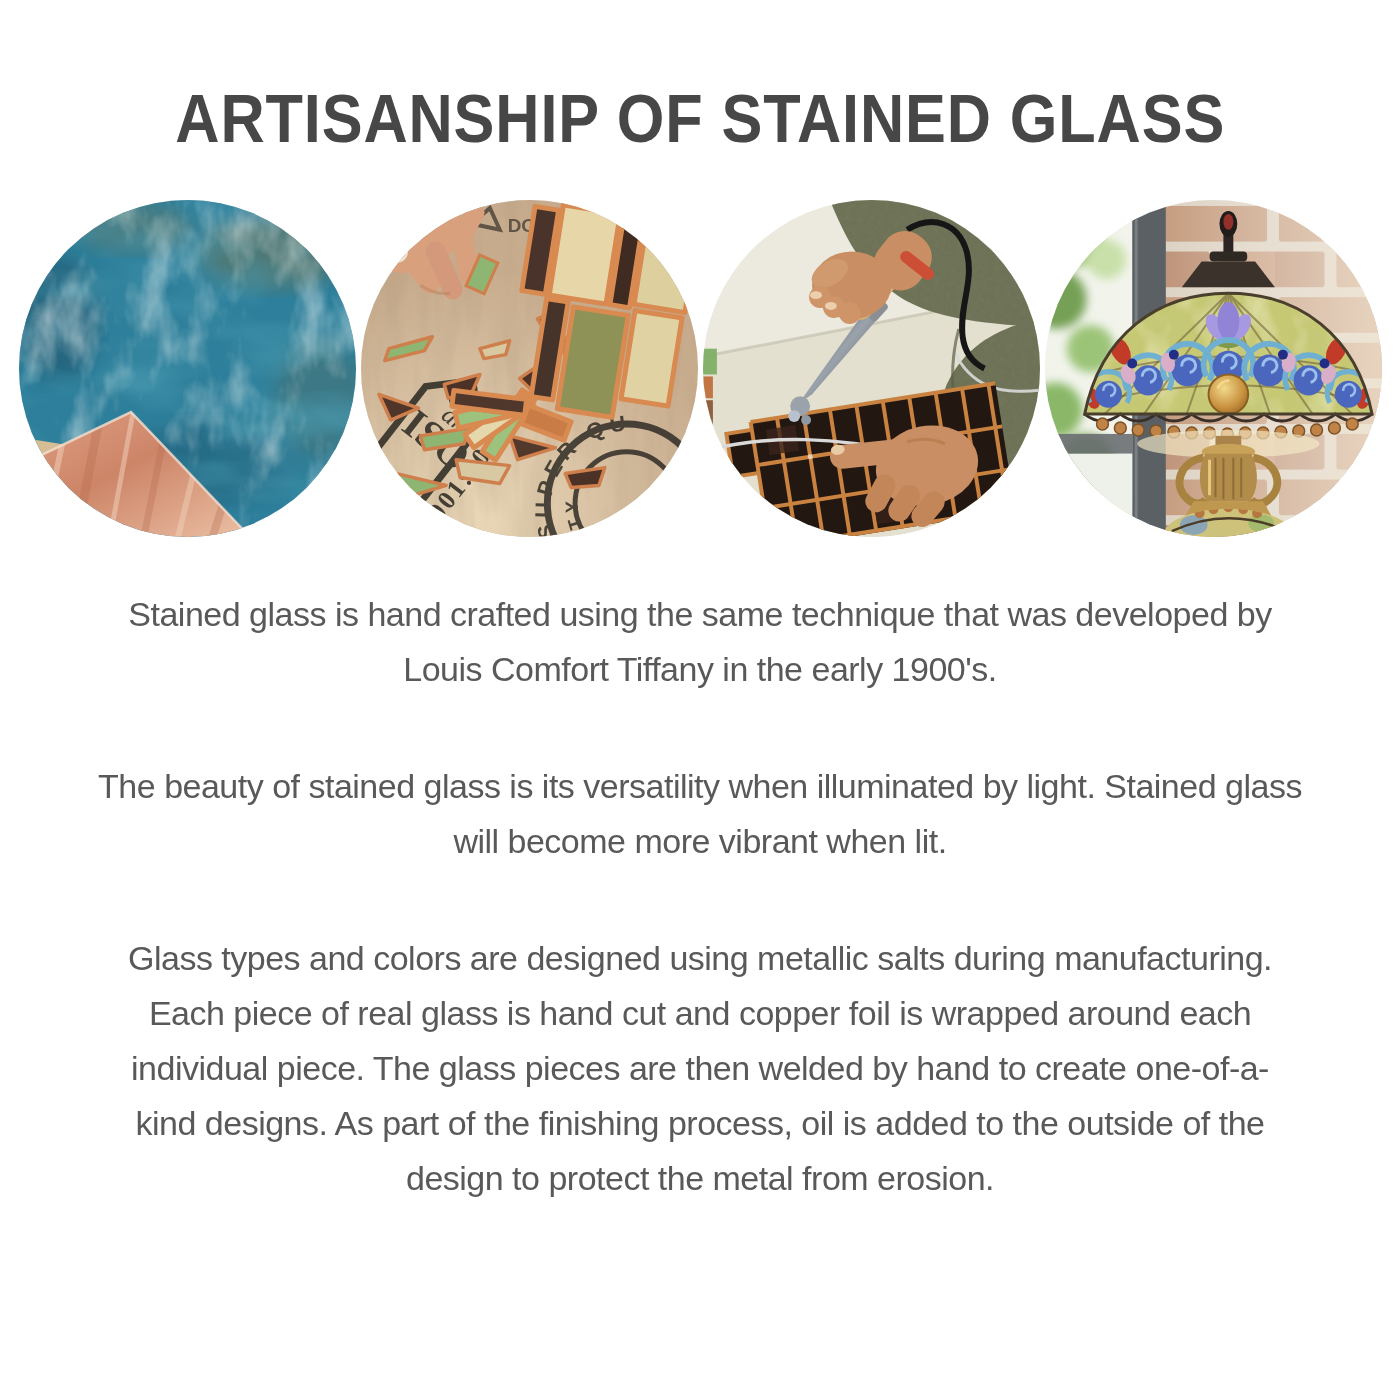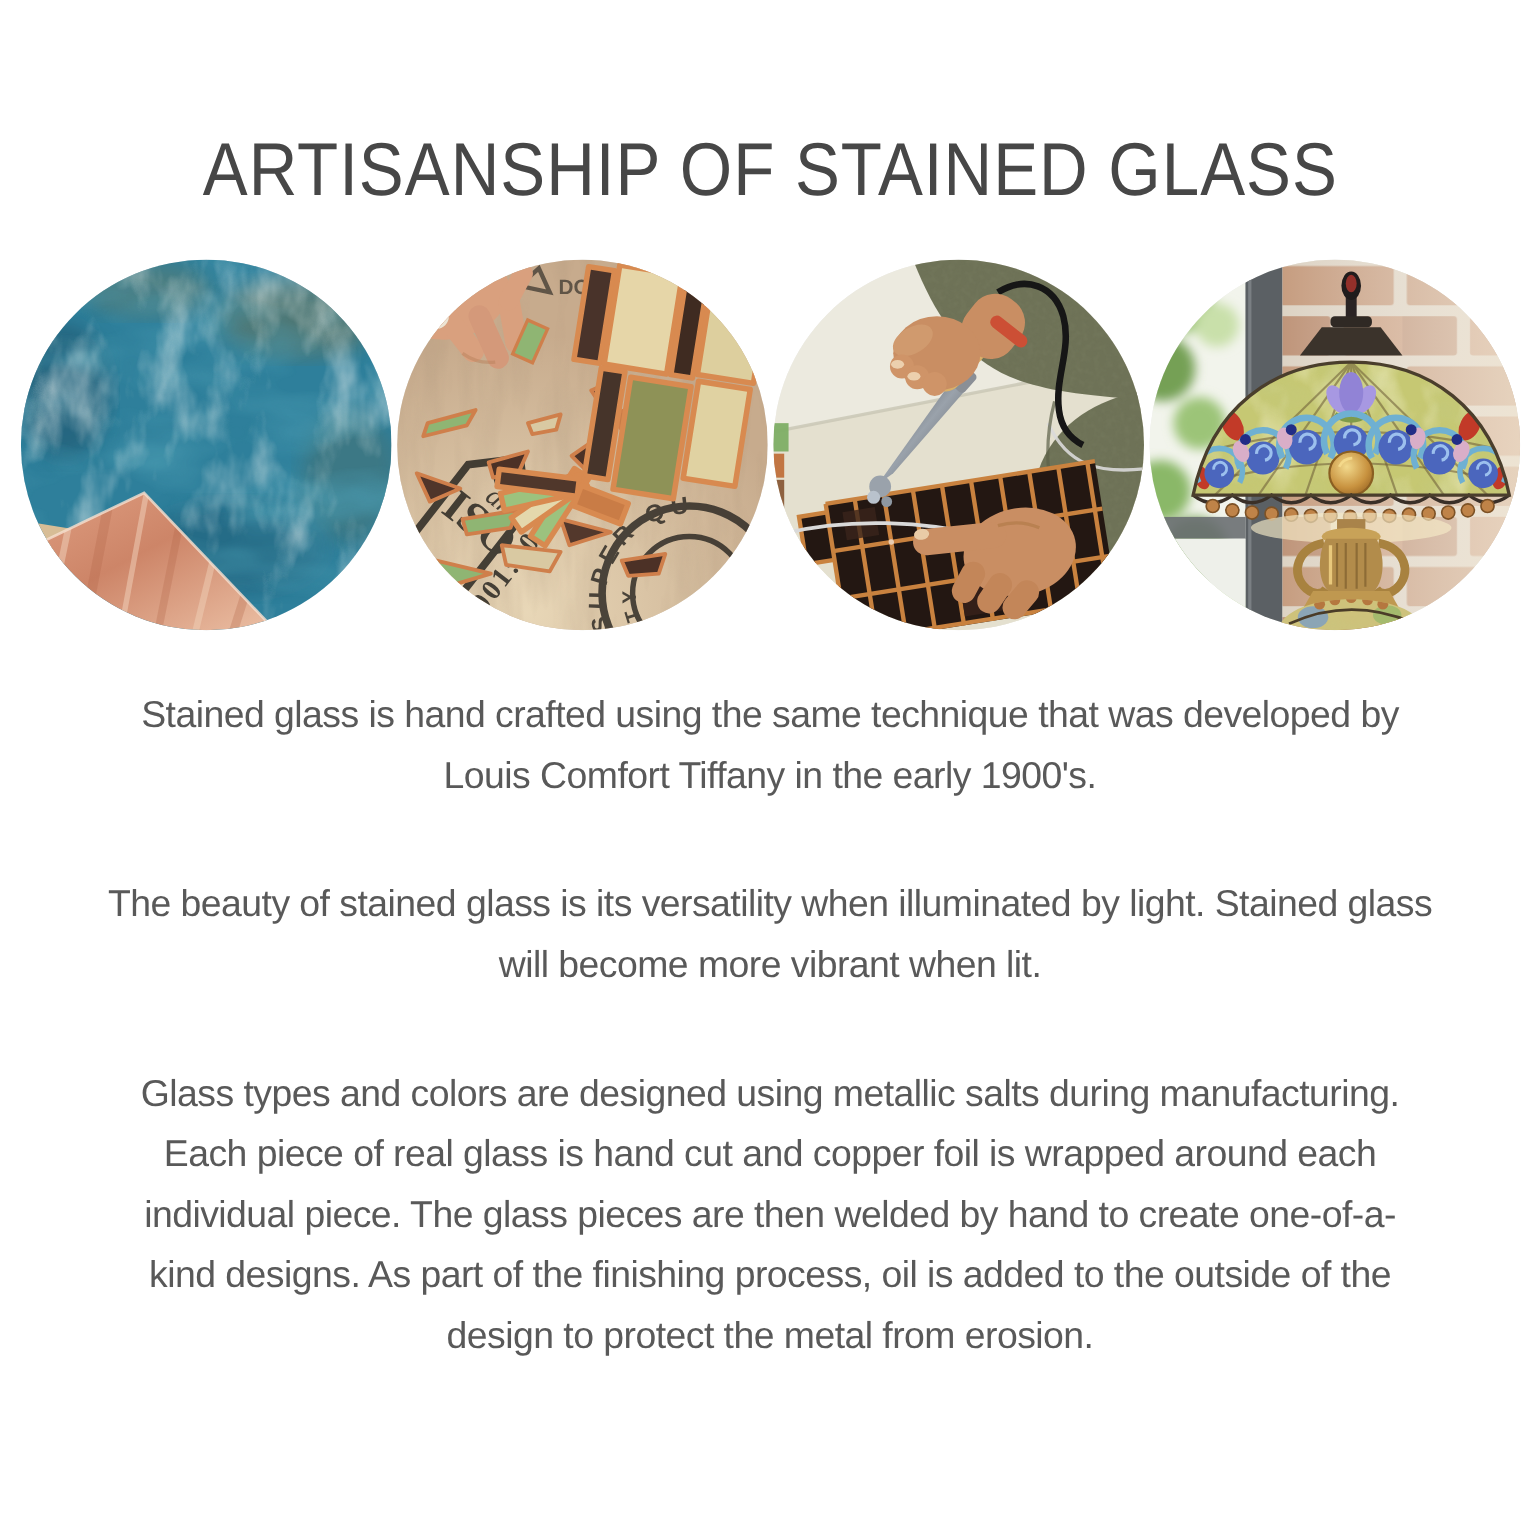--- a/index.html
+++ b/index.html
@@ -1,22 +1,22 @@
 <!DOCTYPE html>
 <html><head>
 <meta charset="utf-8">
 <style>
   html,body{margin:0;padding:0;background:#ffffff;}
   .page{
     width:1400px;height:1400px;margin:0 auto;background:#ffffff;
     font-family:"Liberation Sans",sans-serif;position:relative;overflow:hidden;
   }
   .title{
-    margin:0;padding-top:120px;text-align:center;line-height:1;
-    font-size:68px;font-weight:400;color:#474747;letter-spacing:1px;
+    margin:0;padding-top:84px;text-align:center;line-height:1;
+    font-size:68px;font-weight:700;color:#474747;letter-spacing:1px;
   }
   .title-inner{display:inline-block;transform:scaleX(0.90);transform-origin:center;}
   .photo-row{display:flex;justify-content:center;gap:5px;margin-top:48px;}
   .circle{
     width:337px;height:337px;border-radius:50%;overflow:hidden;margin:0;
     flex:0 0 auto;background:#eee;
   }
   .circle svg{display:block;width:100%;height:100%;}
   .copy{margin:50px auto 0;width:1396px;text-align:center;color:#595959;}
   .copy p{

